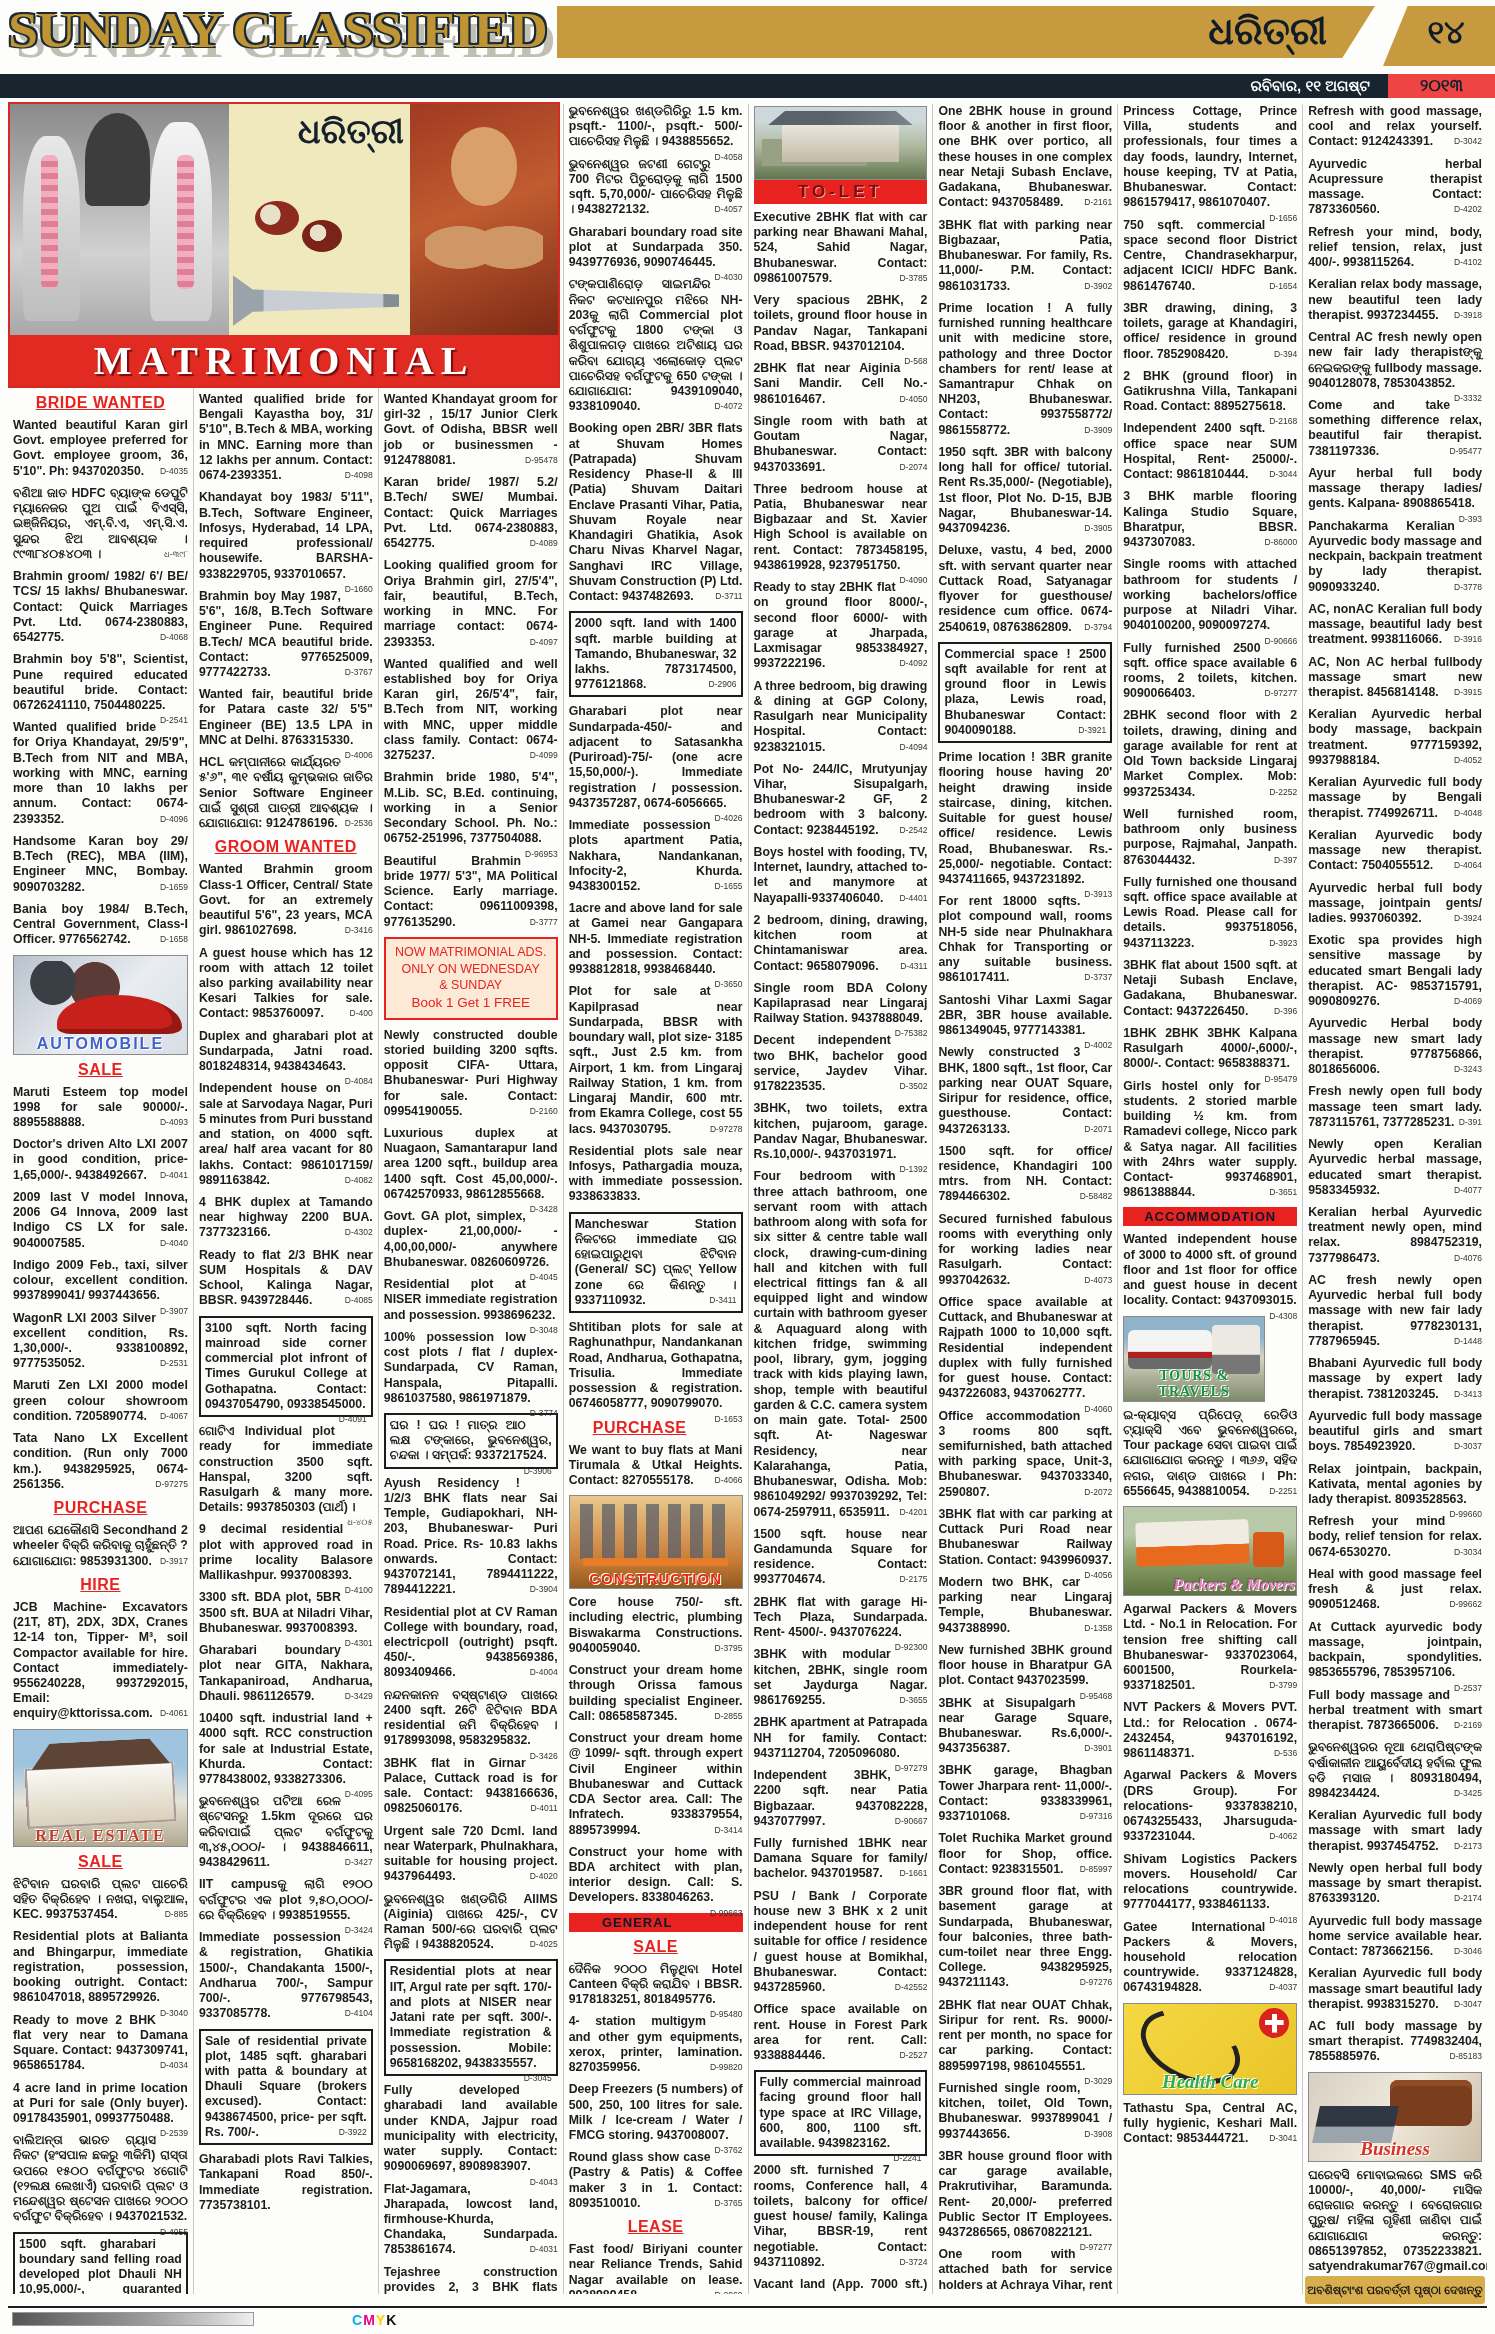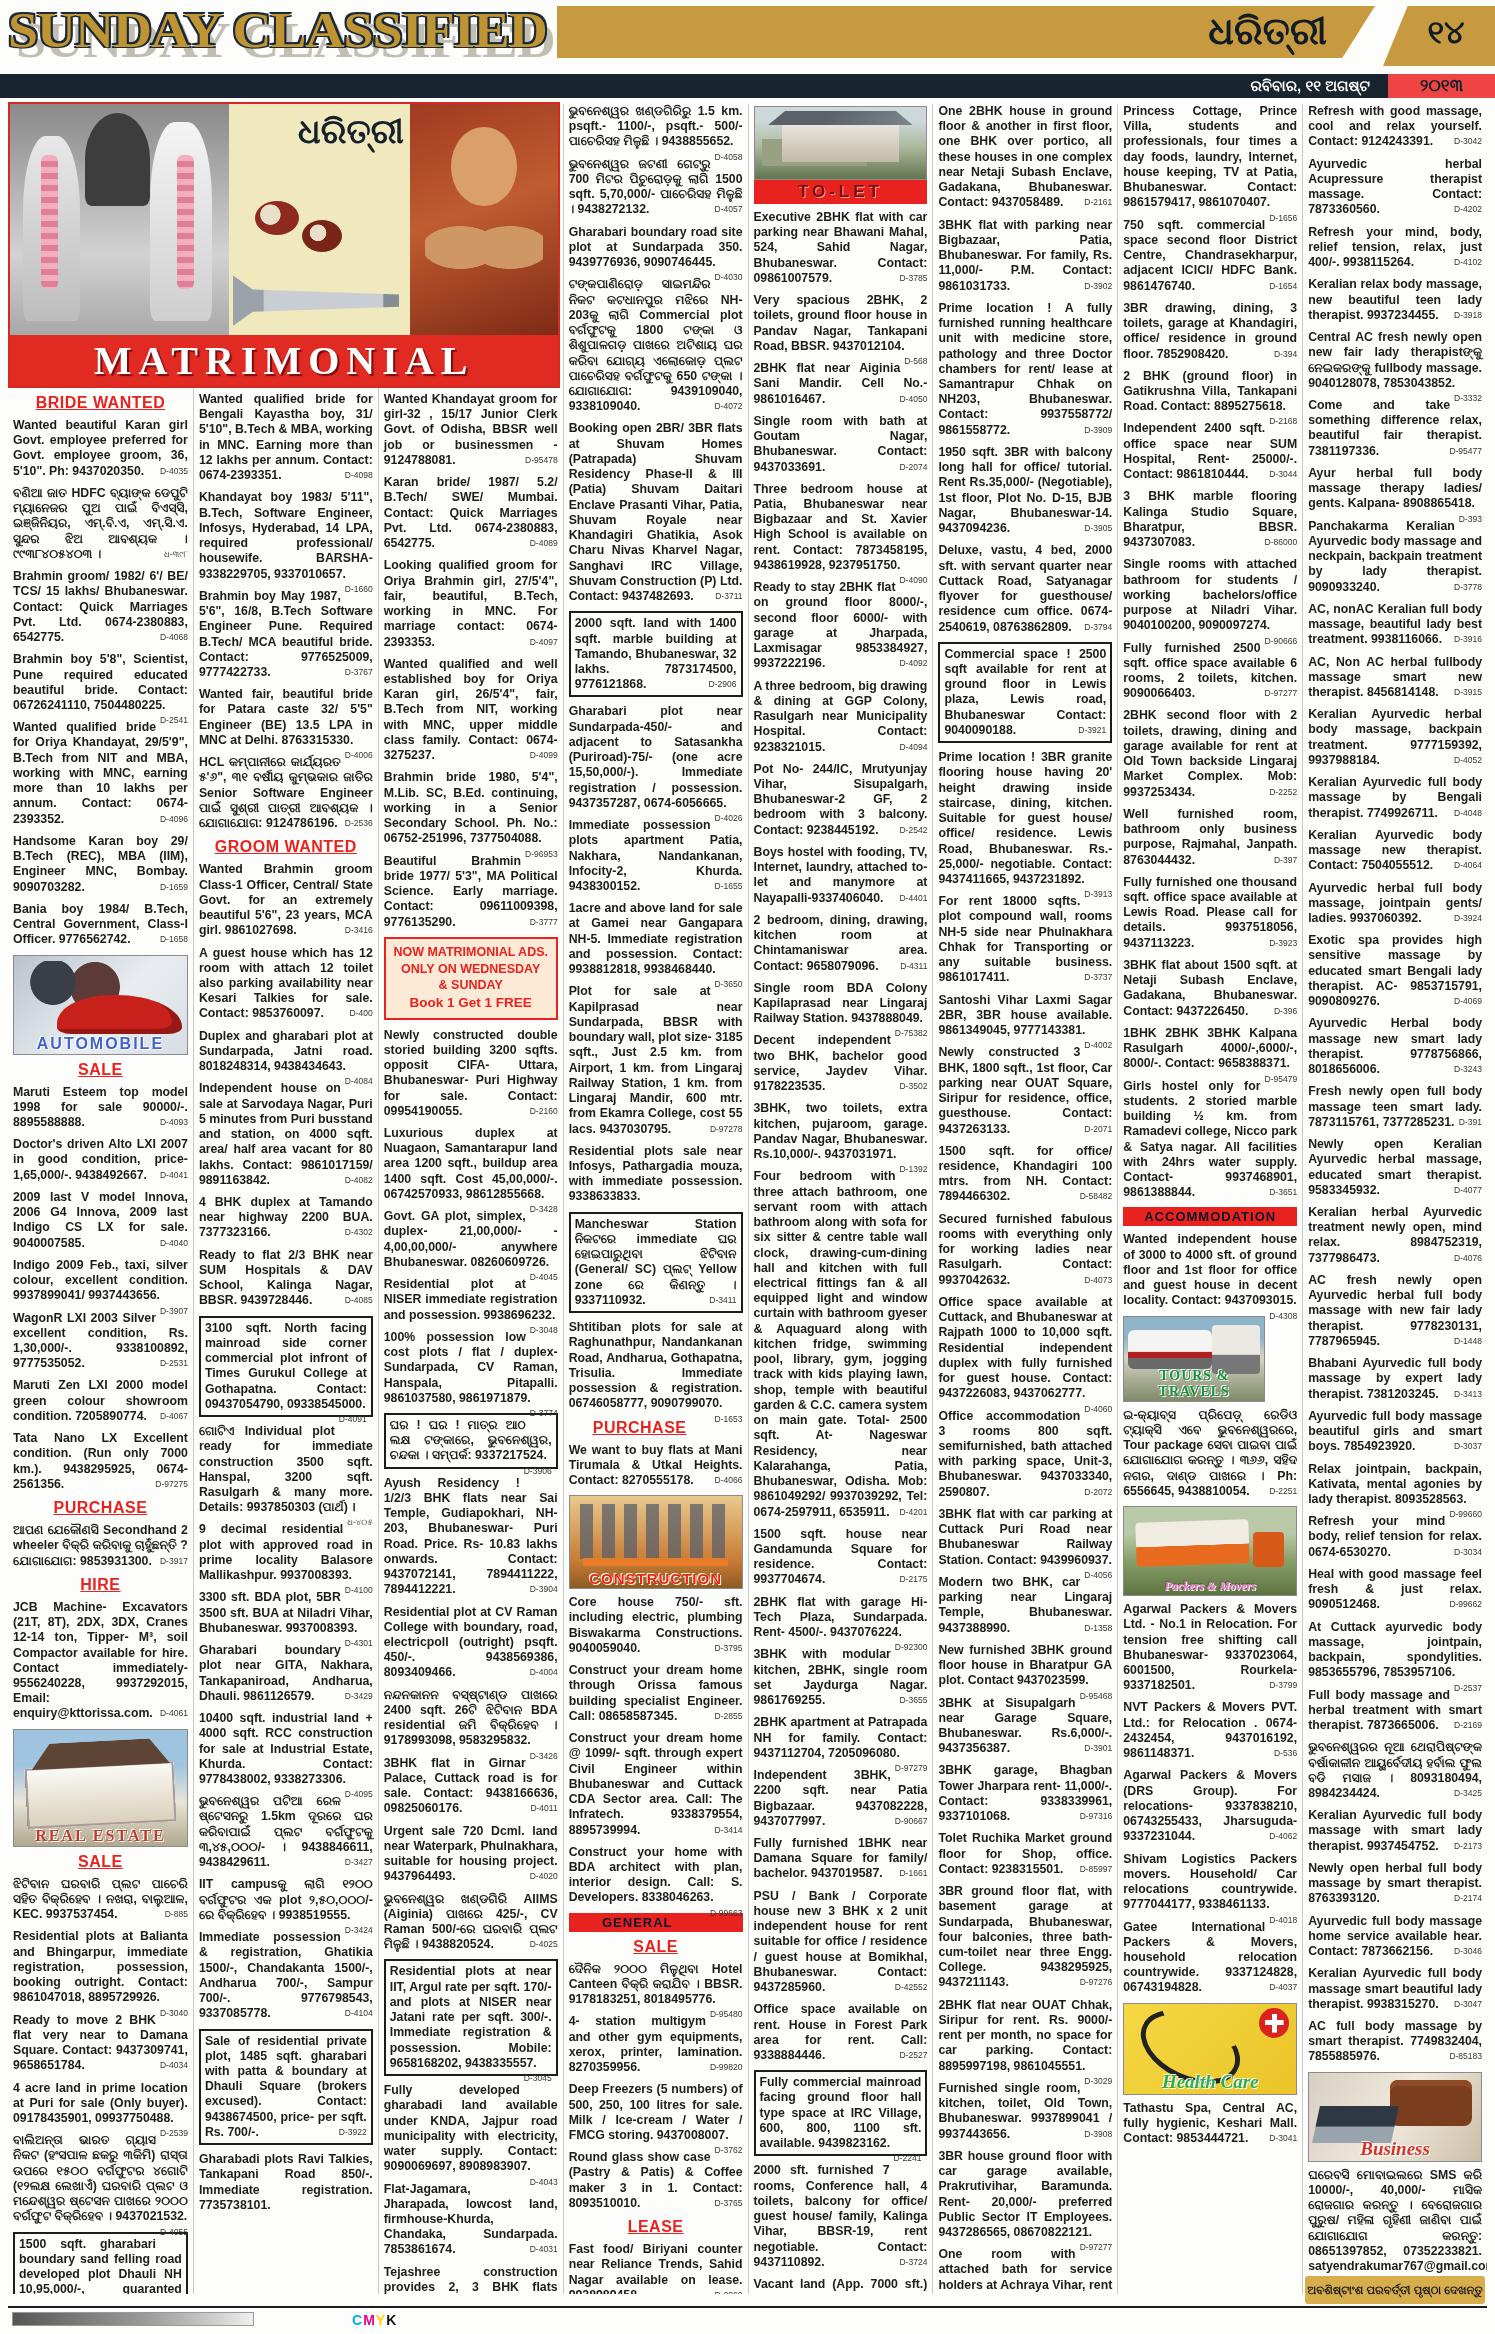--- a/index.html
+++ b/index.html
@@ -24,31 +24,31 @@
   .col{width:12.5%;padding:0 5px;overflow:hidden;box-sizing:border-box;}
   .col + .col{border-left:1px solid #c9c9c4;}
   .ad{font-size:12.3px;font-weight:bold;color:#1c1c1c;line-height:1.24;text-align:justify;margin:0 0 7px 0;}
   .ad.b{font-weight:900;}
   .ad.box{border:2px solid #1c1c1c;padding:3px 4px;}
   .aid{float:right;font-size:8.5px;font-weight:normal;color:#333;margin-left:4px;line-height:14px;}
   .sec-head{color:#e8221f;font-weight:900;font-size:16px;text-align:center;text-decoration:underline;margin:2px 0 6px 0;letter-spacing:.5px;}
   .bar{background:#e8221f;color:#0f172a;font-weight:900;font-size:13px;text-align:center;text-decoration:none;
     padding:2px 0;margin:2px 0 6px 0;letter-spacing:1px;}
   .bar.tolet-bar{color:#7a0d0d;font-size:17px;letter-spacing:4px;text-shadow:1px 1px 0 #ff9b94;margin-top:0;}
-  .promo{background:#fdead6;border:2px solid #e8221f;text-align:center;color:#e8221f;font-weight:700;
+  .promo{background:#fdead6;border:2px solid #e8221f;text-align:center;color:#e8221f;font-weight:400;
     padding:5px 2px;margin:0 0 8px 0;font-size:12.5px;line-height:1.35;}
   .promo div:last-child{font-size:13.5px;}
   
   .ph{position:relative;overflow:hidden;border:1px solid #8b8b8b;margin:2px 0 6px 0;}
   .ph-cap{position:absolute;left:0;bottom:1px;width:100%;text-align:center;font-weight:900;z-index:3;}
   .cap-auto{color:#3f63c8;font-size:16px;letter-spacing:2px;text-shadow:1px 1px 0 #fff,-1px -1px 0 #fff;}
   .cap-re{color:#c23a28;font-family:"Liberation Serif",serif;font-size:16px;letter-spacing:2px;text-shadow:1px 1px 0 #fff,-1px -1px 0 #fff;}
   .cap-constr{color:#e8221f;font-size:15px;letter-spacing:1px;text-shadow:1px 1px 0 #ffd,-1px -1px 0 #ffd;}
   .cap-tours{color:#17913c;font-family:"Liberation Serif",serif;font-size:14px;letter-spacing:1px;text-shadow:1px 1px 0 #fff,-1px -1px 0 #fff;}
-  .cap-pack{color:#e878c0;font-family:"Liberation Serif",serif;font-style:italic;font-size:12px;text-shadow:1px 1px 0 #fff,-1px -1px 0 #564;}
+  .cap-pack{color:#e878c0;font-family:"Liberation Serif",serif;font-style:italic;font-size:16px;text-shadow:1px 1px 0 #fff,-1px -1px 0 #564;padding-left:24px;}
   .cap-health{color:#2fae4a;font-family:"Liberation Serif",serif;font-style:italic;font-size:19px;text-shadow:1px 1px 0 #fff,-1px -1px 0 #fff;}
   .cap-biz{color:#d83227;font-family:"Liberation Serif",serif;font-style:italic;font-size:19px;text-shadow:1px 1px 0 #fff,-1px -1px 0 #fff;}
   .img-auto{background:linear-gradient(135deg,#b9c2cc,#e9edf1 55%,#d7dde3);}
   .img-auto::before{content:"";position:absolute;left:5%;top:6%;width:58%;height:48%;
     background:radial-gradient(circle at 30% 45%,#3a3f46 0 30%,transparent 31%),radial-gradient(circle at 72% 55%,#5c3a38 0 32%,transparent 33%);}
   .img-auto::after{content:"";position:absolute;right:3%;bottom:20%;width:72%;height:40%;background:#c8201a;
     border-radius:45% 55% 12% 12%/75% 85% 18% 18%;box-shadow:inset -10px -5px 0 rgba(0,0,0,.25);}
   .img-re{background:linear-gradient(#9fc4e0 30%,#e8e4d8 62%,#b0a98f);}
   .img-re::before{content:"";position:absolute;left:7%;top:30%;width:86%;height:52%;background:linear-gradient(#fbfaf6,#d9d0bb);
     box-shadow:inset 0 0 0 2px #a99,inset 30px 0 0 -28px #887;transform:rotate(-3deg);}

